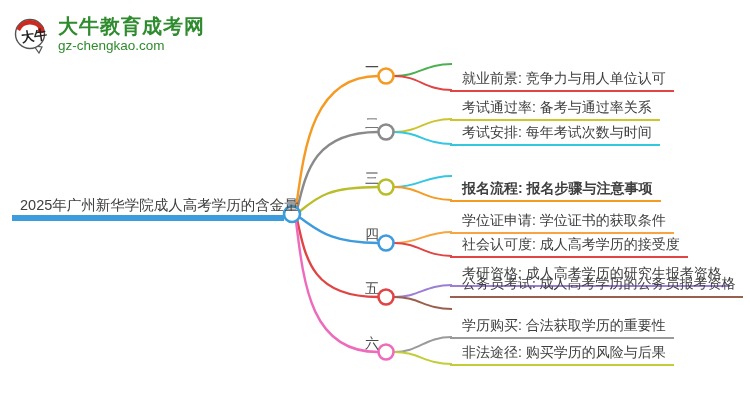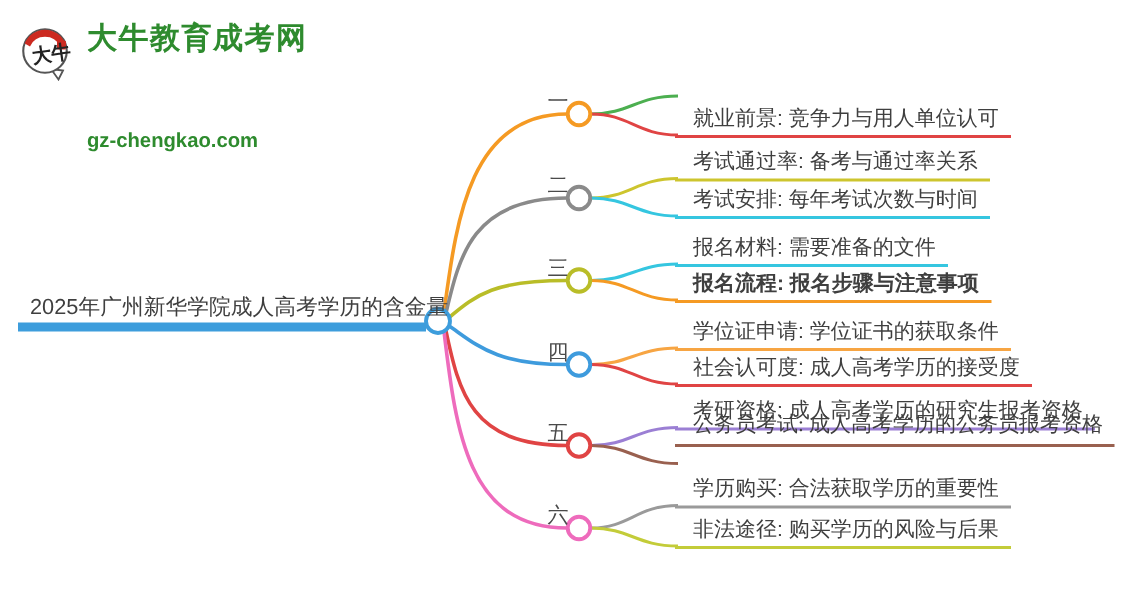--- a/index.html
+++ b/index.html
@@ -9,21 +9,21 @@
     font-family:"Liberation Sans","DejaVu Sans",sans-serif;
   }
   #stage{position:absolute;inset:0;width:750px;height:410px;}
   svg.lines{position:absolute;left:0;top:0;}
 
   
   .logo{position:absolute;left:12px;top:14px;display:flex;align-items:flex-start;}
   .logo-badge{width:38px;height:40px;}
   .logo-texts{margin-left:8px;}
   .logo-name{color:#2e8b2e;font-weight:bold;font-size:20px;line-height:24px;letter-spacing:1px;}
-  .logo-url{color:#2e8b2e;font-weight:bold;font-size:13.5px;line-height:16px;margin-top:48px;}
+  .logo-url{color:#2e8b2e;font-weight:normal;font-size:13.5px;line-height:16px;}
 
   
   .root-topic{
     position:absolute;left:12px;top:197px;width:264px;
     padding:0 0 2px 8px;
     font-size:14.5px;color:#3f3f3f;line-height:16px;white-space:nowrap;
     border-bottom:6px solid #701a75;
   }
 
   
@@ -103,21 +103,20 @@
   <div class="branch-label bl-1">一</div>
   <div class="branch-label bl-2">二</div>
   <div class="branch-label bl-3">三</div>
   <div class="branch-label bl-4">四</div>
   <div class="branch-label bl-5">五</div>
   <div class="branch-label bl-6">六</div>
 
   <div class="subtopic r12" style="border-bottom-color: rgb(224, 68, 68);">就业前景: 竞争力与用人单位认可</div>
   <div class="subtopic r21" style="border-bottom-color: rgb(205, 197, 46);">考试通过率: 备考与通过率关系</div>
   <div class="subtopic r22" style="border-bottom-color: rgb(53, 198, 224);">考试安排: 每年考试次数与时间</div>
-  <div class="subtopic r31" style="border-bottom-color: rgb(53, 198, 224);">报名材料: 需要准备的文件</div>
   <div class="subtopic r32" style="border-bottom-color: rgb(245, 154, 35);">报名流程: 报名步骤与注意事项</div>
   <div class="subtopic r42" style="border-bottom-color: rgb(224, 68, 68);">社会认可度: 成人高考学历的接受度</div>
   <div class="subtopic r41" style="border-bottom-color: rgb(247, 165, 67);">学位证申请: 学位证书的获取条件</div>
   <div class="subtopic r51" style="border-bottom-color: rgb(155, 127, 212);">考研资格: 成人高考学历的研究生报考资格</div>
   <div class="subtopic r52" style="border-bottom-color: rgb(153, 96, 79);">公务员考试: 成人高考学历的公务员报考资格</div>
   <div class="subtopic r61" style="border-bottom-color: rgb(154, 154, 154);">学历购买: 合法获取学历的重要性</div>
   <div class="subtopic r62" style="border-bottom-color: rgb(195, 204, 57);">非法途径: 购买学历的风险与后果</div>
 
 </div>
 

